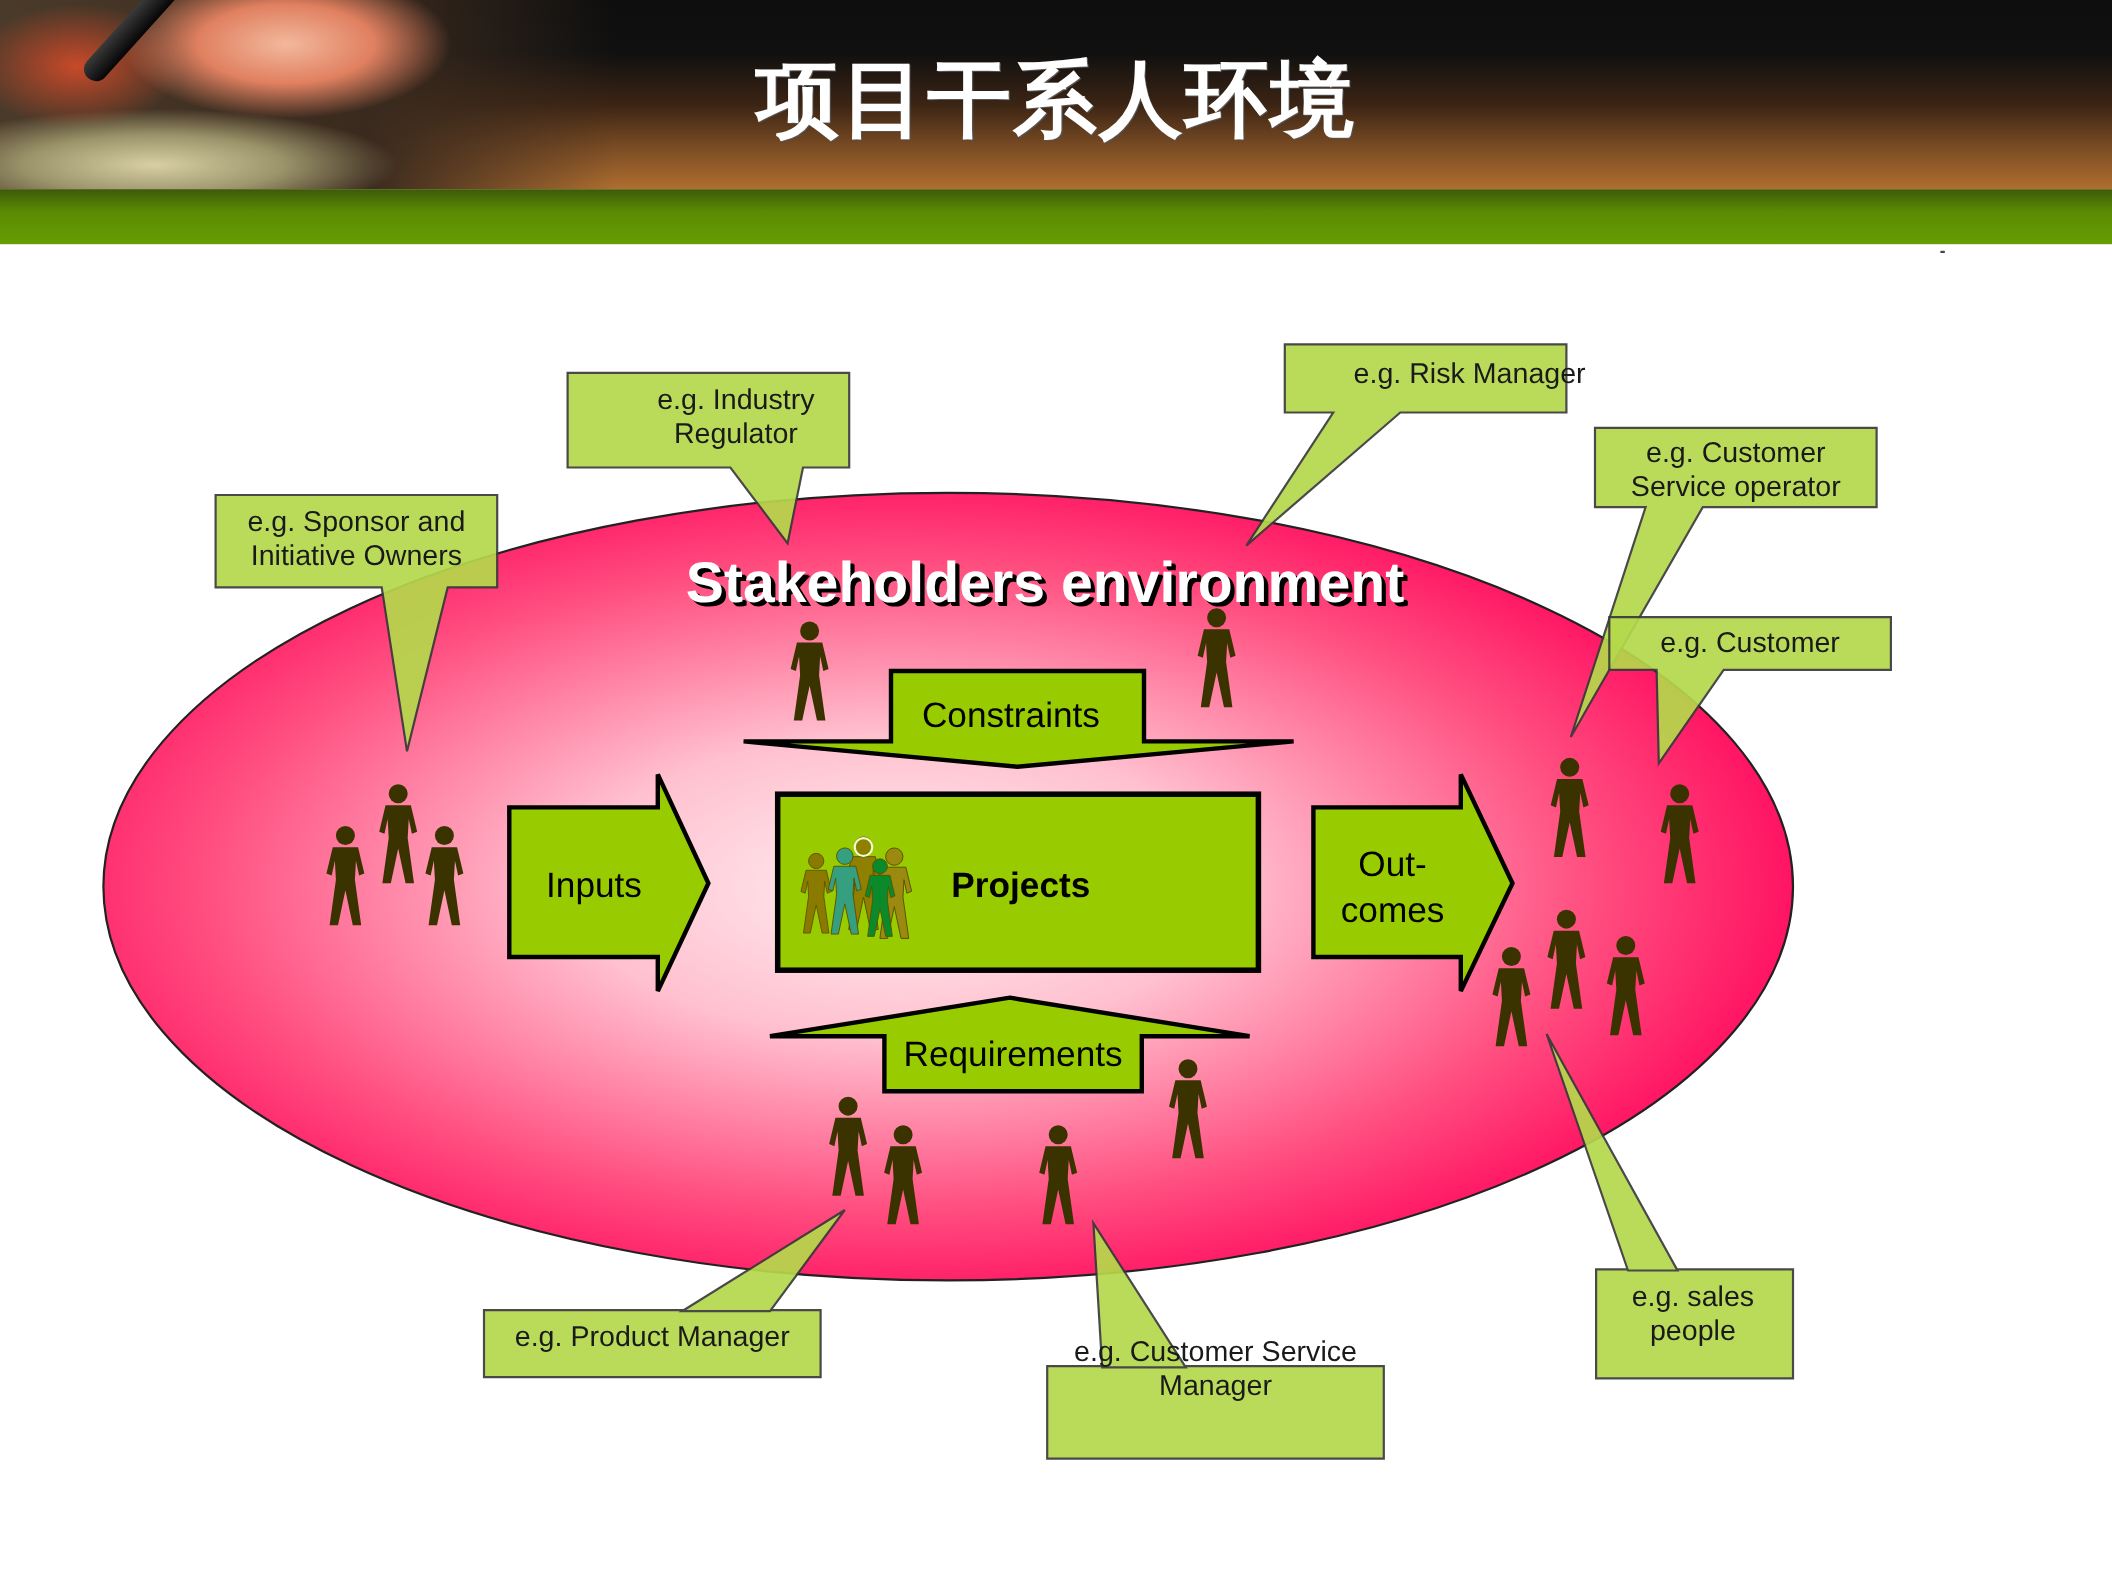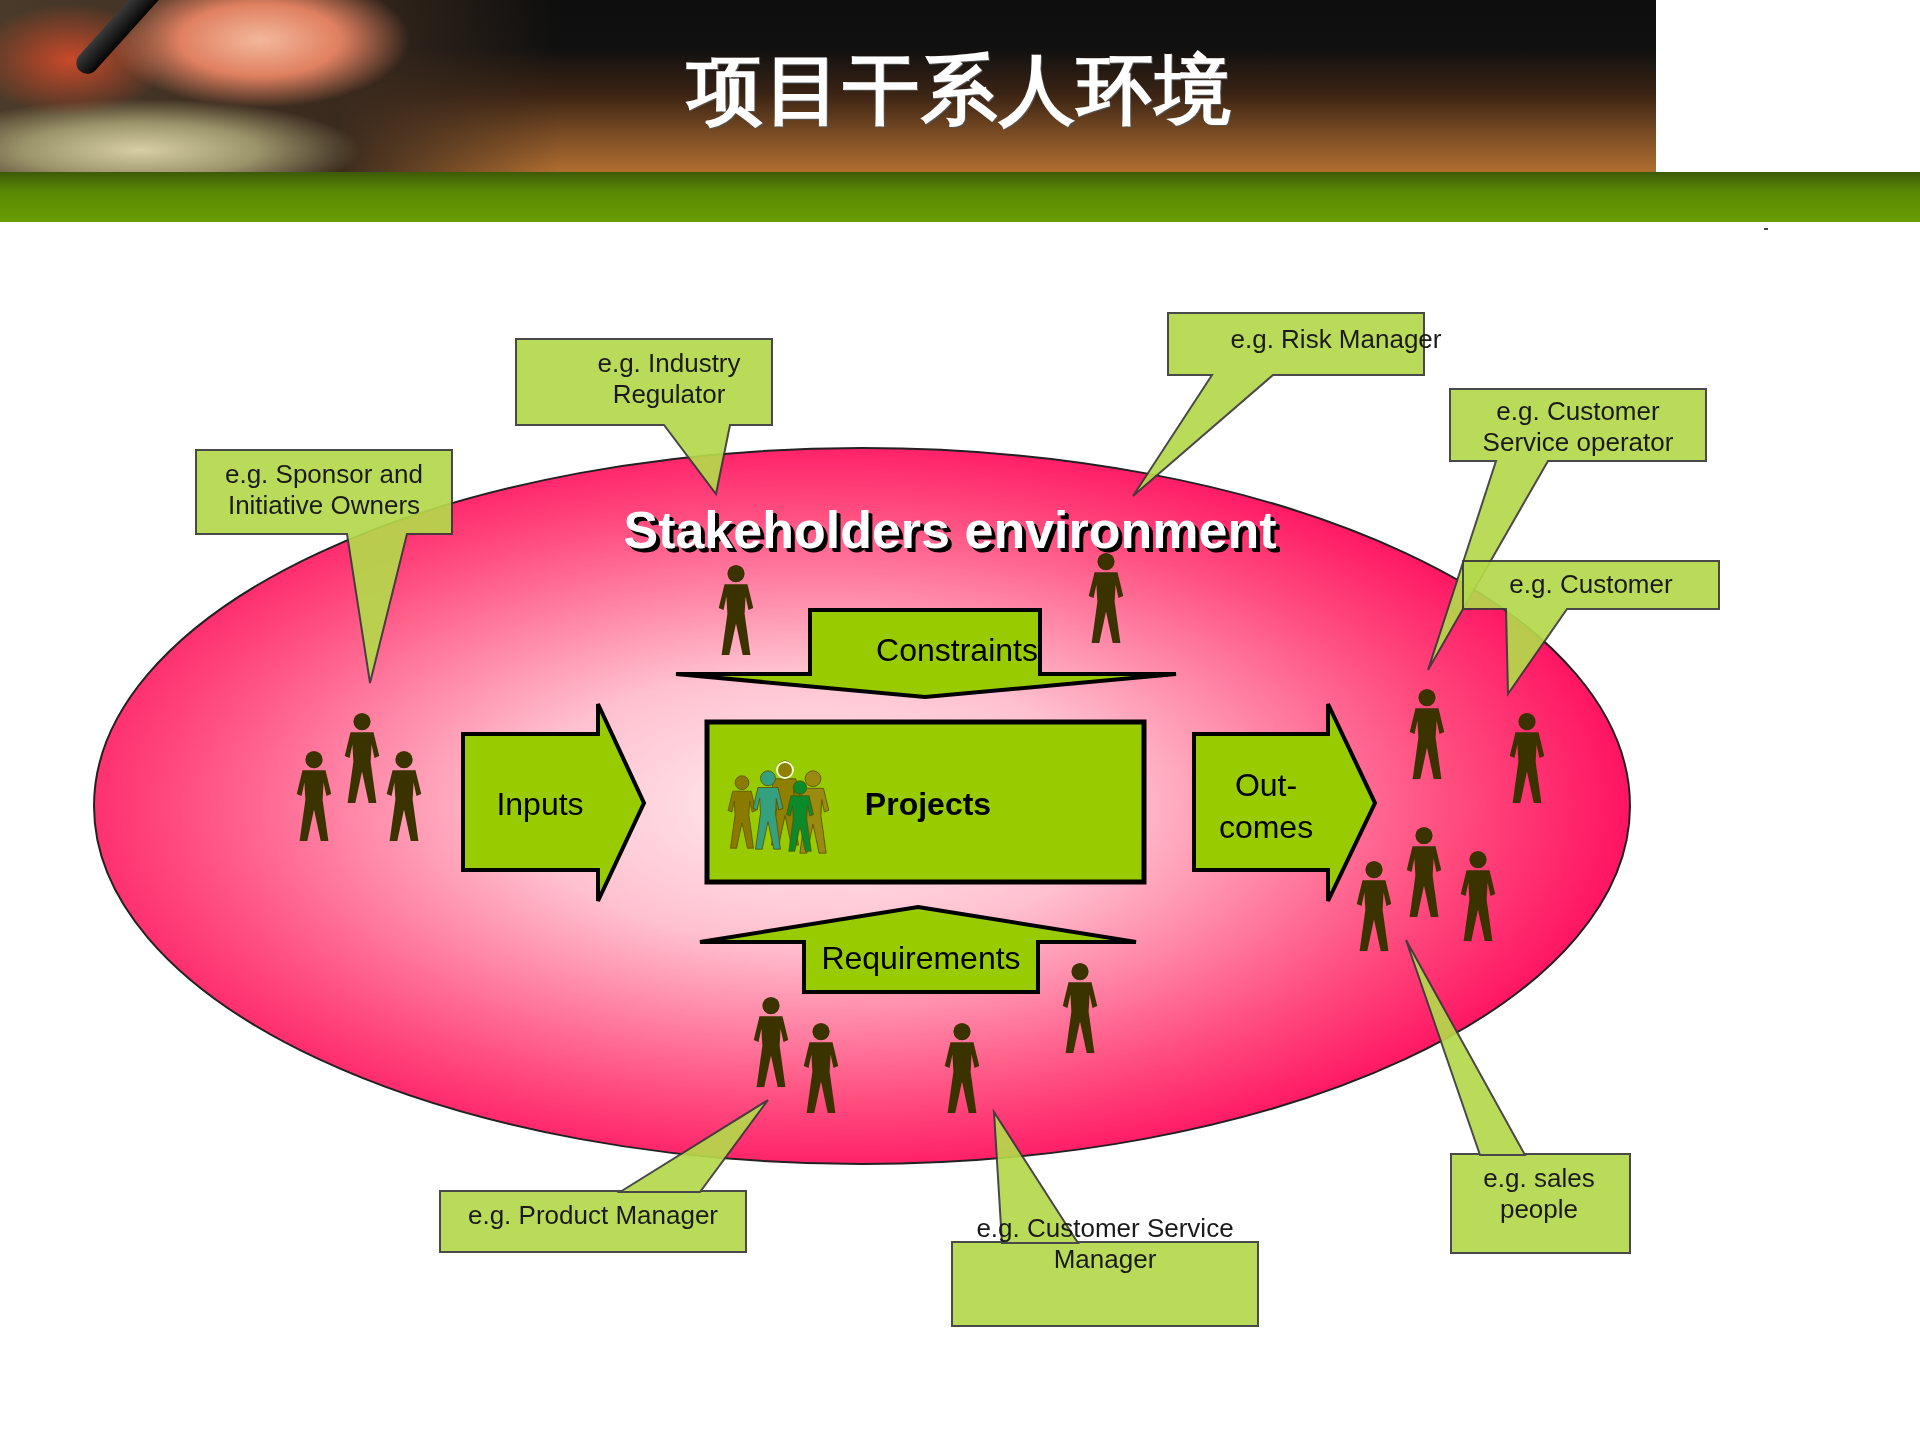--- a/index.html
+++ b/index.html
@@ -1,18 +1,18 @@
 <!DOCTYPE html>
 <html><head>
 <meta charset="utf-8">
 <style>
   html, body { margin:0; padding:0; }
   body { width:1920px; height:1440px; background:#ffffff; position:relative; overflow:hidden;
          font-family:"Liberation Sans", "DejaVu Sans", sans-serif; }
-  .header { position:absolute; left:0; top:0; width:1656px; height:172px;
+  .header { position:absolute; left:0; top:0; width:1920px; height:172px;
             background:linear-gradient(180deg,#0e0e0e 0%,#101010 28%,#3b2414 55%,#7a4c24 78%,#b06e30 100%); }
   .header-photo { position:absolute; left:0; top:0; width:560px; height:172px;
      background:
        radial-gradient(ellipse 200px 90px at 260px 40px, #f3b89c 0%, #e08060 40%, rgba(160,60,30,0) 75%),
        radial-gradient(ellipse 120px 70px at 70px 60px, #c84a2a 0%, rgba(120,40,20,0) 80%),
        radial-gradient(ellipse 260px 60px at 140px 150px, #d8cfa4 0%, #9b946a 45%, rgba(60,50,30,0) 85%),
        linear-gradient(90deg, #4a3a2a 0%, #3a2a1e 60%, rgba(20,15,10,0) 100%); }
   .pen { position:absolute; left:80px; top:60px; width:240px; height:22px; border-radius:12px;
          background:linear-gradient(180deg,#3a3a3a,#050505); transform:rotate(-48deg); transform-origin:left center; }
   .title { position:absolute; left:0; top:40px; width:1920px; text-align:center; color:#ffffff;
@@ -133,21 +133,21 @@
     <use href="#person" x="1403" y="688" width="48" height="92"></use>
     <use href="#person" x="1503" y="712" width="48" height="92"></use>
     <use href="#person" x="1350" y="860" width="48" height="92"></use>
     <use href="#person" x="1400" y="826" width="48" height="92"></use>
     <use href="#person" x="1454" y="850" width="48" height="92"></use>
   </g>
 </svg>
 
 <div class="env-title">Stakeholders environment</div>
 
-<div class="label" style="left:842px; top:632px; width:230px;">Constraints</div>
+<div class="label" style="left:804px; top:632px; width:230px;">Constraints</div>
 <div class="label" style="left:804px; top:940px; width:234px;">Requirements</div>
 <div class="label" style="left:470px; top:786px; width:140px;">Inputs</div>
 <div class="label" style="left:1196px; top:764px; width:140px; line-height:42px;">
   <div>Out-</div>
   <div>comes</div>
 </div>
 <div class="label" style="left:848px; top:786px; width:160px; font-weight:bold;">Projects</div>
 
 <div class="callout-text" style="left:196px; top:459px; width:256px;">
   <div>e.g. Sponsor and</div>

